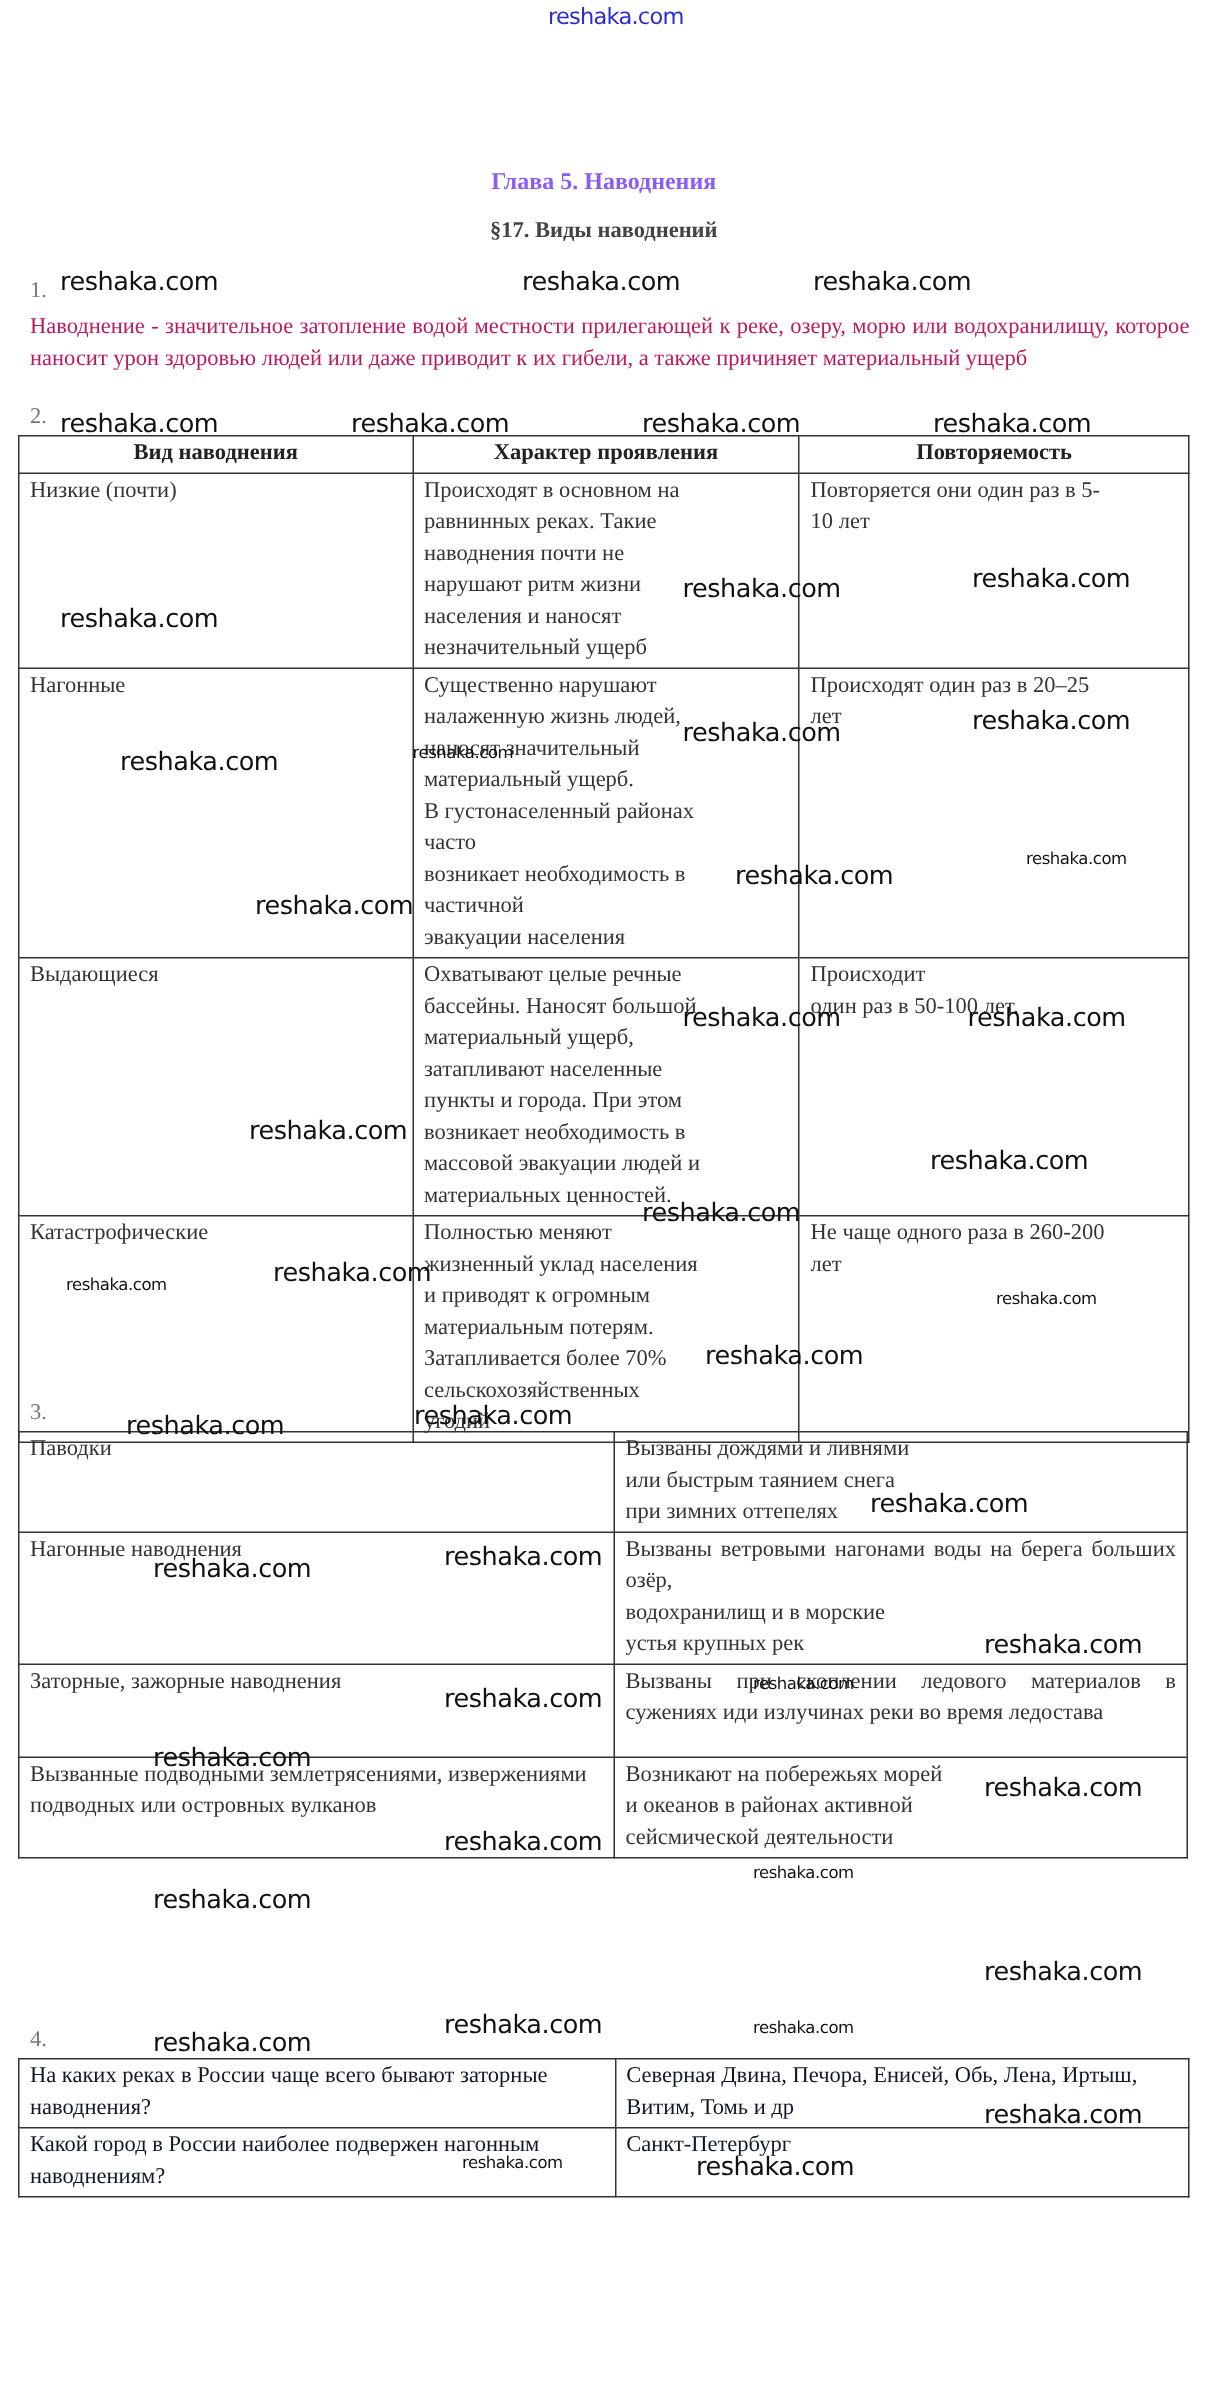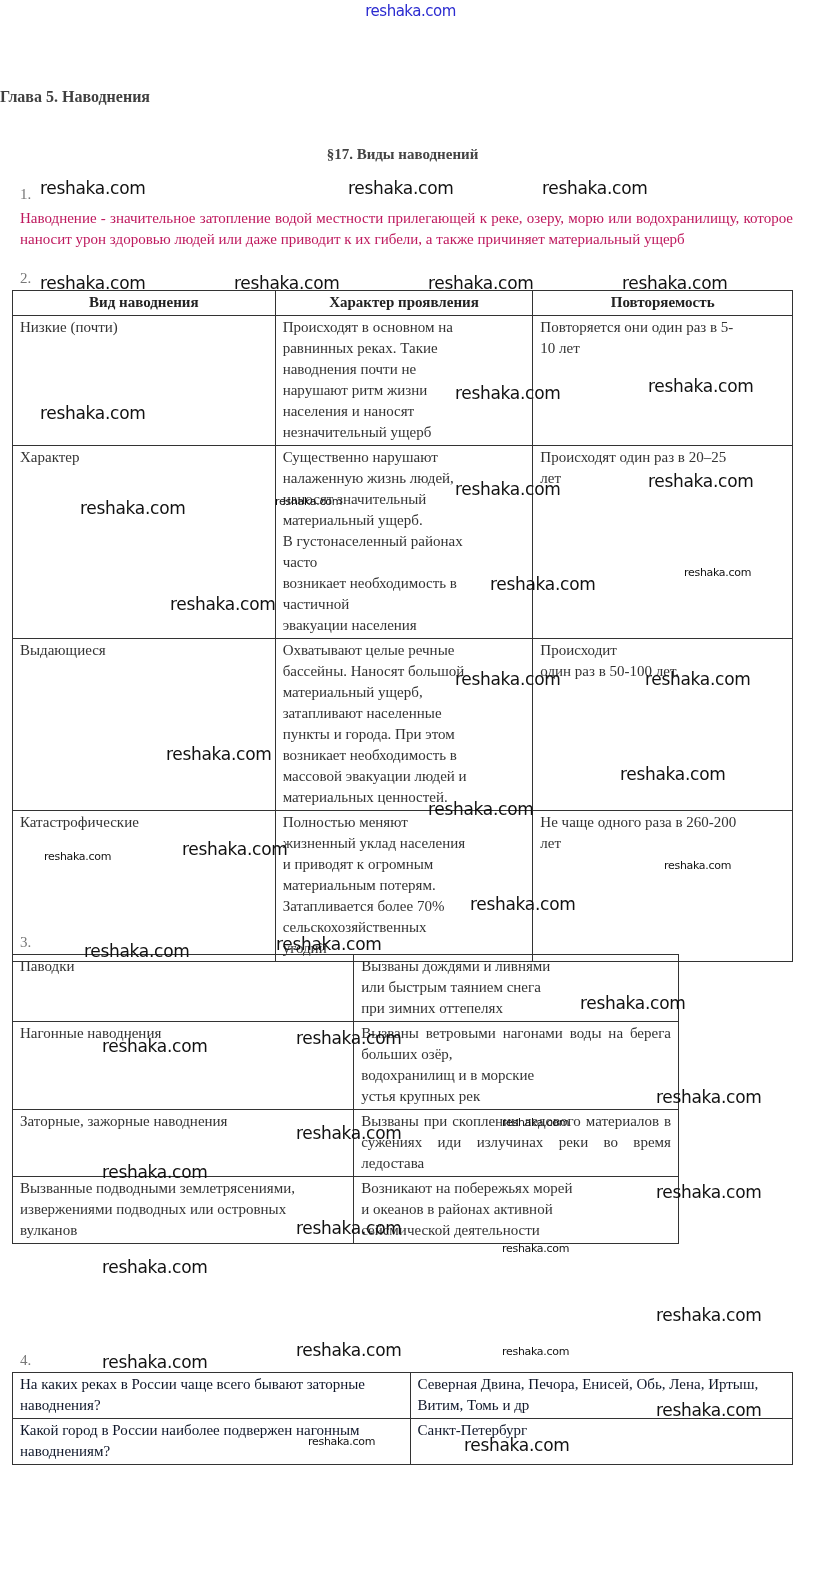--- a/index.html
+++ b/index.html
@@ -1,29 +1,29 @@
 <!DOCTYPE html>
 <html><head>
 <meta charset="utf-8">
 <style>
   html, body { margin: 0; padding: 0; background: #ffffff; }
   body { width: 821px; height: 1587px; position: relative; overflow: hidden;
          font-family: "Liberation Serif", "DejaVu Serif", serif; color: #2a2a2a; }
   .abs { position: absolute; }
   .site-link { left: 0; width: 821px; top: 2px; text-align: center; font-family: "DejaVu Sans", sans-serif;
                font-size: 15px; color: #2b2bd0; letter-spacing: -0.5px; }
-  .chapter { left: 0; width: 805px; top: 88px; text-align: left; font-weight: bold; font-size: 16px; color: #404040; }
+  .chapter { left: 0; width: 805px; top: 113px; text-align: center; font-weight: bold; font-size: 16px; color: #8b5cf6; }
   .para { left: 0; width: 805px; top: 146px; text-align: center; font-weight: bold; font-size: 15px; color: #444; }
   .num { font-size: 15px; color: #777; left: 20px; }
   .definition { left: 20px; width: 773px; top: 208px; font-size: 15px; line-height: 21px; text-align: justify; color: #be185d; }
   table { position: absolute; border-collapse: collapse; font-size: 15px; line-height: 21px; color: #333; }
   td, th { border: 1.2px solid #333; vertical-align: top; padding: 1px 7px 2px 7px; }
   th { font-weight: bold; text-align: center; color: #222; }
   .t1 { left: 12px; top: 290px; width: 781px; }
-  .t2 { left: 12px; top: 954px; width: 667px; }
+  .t2 { left: 12px; top: 954px; width: 780px; }
   .t3 { left: 12px; top: 1372px; width: 781px; color: #0f172a; }
   .justify { text-align: justify; }
   .wm { position: absolute; font-family: "DejaVu Sans", sans-serif; font-size: 17px; color: #111; font-weight: normal; letter-spacing: -0.3px; }
   .wm.small { font-size: 11px; }
   .pre { white-space: pre-line; }
 </style>
 </head>
 <body>
 
 <div class="abs site-link">reshaka.com</div>
@@ -51,21 +51,21 @@
     <td class="pre">Происходят в основном на
 равнинных реках. Такие
 наводнения почти не
 нарушают ритм жизни
 населения и наносят
 незначительный ущерб</td>
     <td class="pre">Повторяется они один раз в 5-
 10 лет</td>
   </tr>
   <tr style="height:188px">
-    <td>Характер</td>
+    <td>Нагонные</td>
     <td class="pre">Существенно нарушают
 налаженную жизнь людей,
 наносят значительный
 материальный ущерб.
 В густонаселенный районах
 часто
 возникает необходимость в
 частичной
 эвакуации населения</td>
     <td class="pre">Происходят один раз в 20–25

